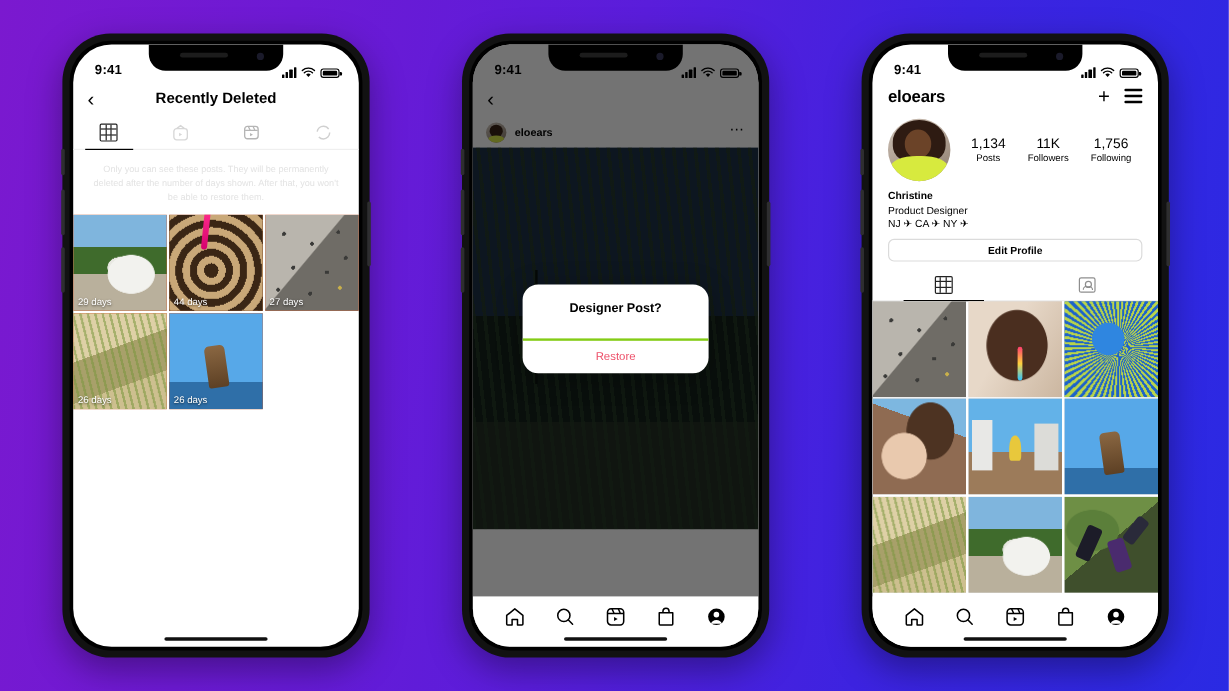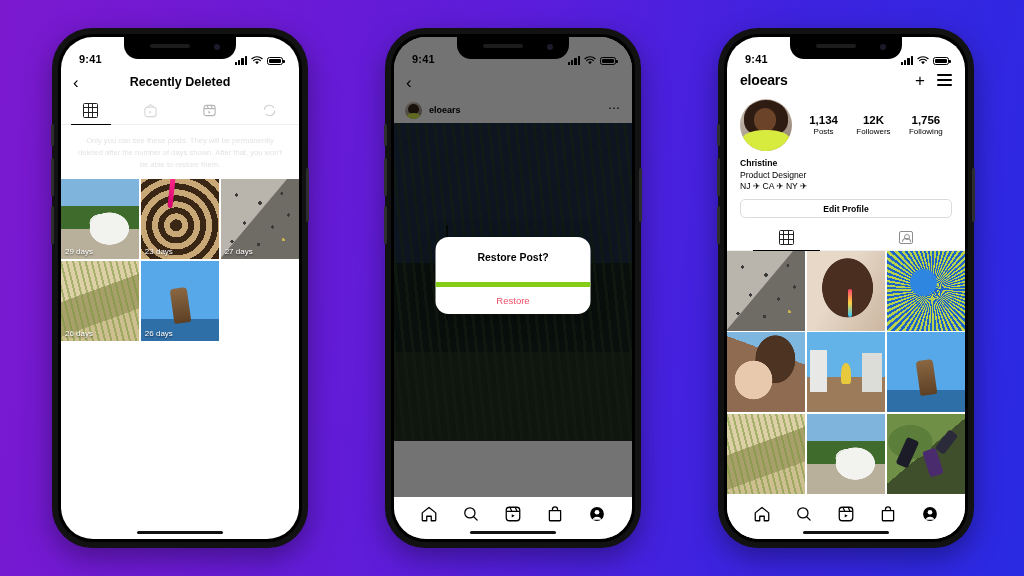--- a/index.html
+++ b/index.html
@@ -145,21 +145,21 @@
            background:linear-gradient(#1d3148 0 44%, #14221c 44% 72%, #243024 72% 100%); }
   .photo .reeds { position:absolute; inset:0;
            background:repeating-linear-gradient(84deg, rgba(40,60,40,.75) 0 3px, transparent 3px 9px); }
   .photo .post { position:absolute; left:22%; top:32%; width:2px; height:30%; background:#0d1510; }
   .alert { position:absolute; z-index:30; left:50%; top:200px; transform:translateX(-50%);
            width:155px; background:#fff; border-radius:13px; overflow:hidden;
            box-shadow:0 4px 22px rgba(0,0,0,.3); }
   .alert .body { padding:14px 14px 12px; text-align:center; }
   .alert .ttl { font-size:10.5px; font-weight:bold; color:#000; margin-bottom:7px; }
   .alert .msg { font-size:7.6px; line-height:1.65; color:#d2d2d2; }
-  .alert .act { border-top:5px solid #84cc16; text-align:center; padding:8px 0;
+  .alert .act { border-top:2px solid #84cc16; text-align:center; padding:8px 0;
                 font-size:9.5px; }
   .alert .act.restore { color:#ed4f68; }
   .alert .act.cancel { color:#111; }
 
   
   .profhdr { height:26px; display:flex; align-items:center; padding:0 13px; }
   .profhdr .uname { font-size:14px; font-weight:bold; color:#000; flex:1; letter-spacing:-.2px; }
   .profhdr .plus { font-size:17px; line-height:1; color:#000; font-weight:300; margin-right:12px; }
   .burger { width:15px; display:flex; flex-direction:column; gap:3.2px; }
   .burger i { display:block; height:1.6px; background:#000; border-radius:1px; }
@@ -167,21 +167,21 @@
   .bigav { width:52px; height:52px; border-radius:50%; overflow:hidden; position:relative;
            background:linear-gradient(150deg,#cfc3b8,#8d7b6c); flex:0 0 auto; }
   .bigav .hair { position:absolute; left:8%; top:2%; width:84%; height:70%;
            background:#2e1b12; border-radius:50% 50% 40% 40%; }
   .bigav .skin { position:absolute; left:26%; top:18%; width:44%; height:46%;
            background:#6b4328; border-radius:50%; }
   .bigav .shirt { position:absolute; left:4%; bottom:0; width:92%; height:40%;
            background:#d7ea3e; border-radius:46% 46% 0 0; }
   .counts { flex:1; display:flex; justify-content:space-around; padding-left:8px; }
   .counts .c { text-align:center; }
-  .counts .n { font-size:11.5px; font-weight:bold; color:#000; }
+  .counts .n { font-size:11.5px; font-weight:normal; color:#000; }
   .counts .l { font-size:8px; color:#000; margin-top:1px; }
   .bio { padding:7px 13px 0; }
   .bio .nm { font-size:8.6px; font-weight:bold; color:#000; }
   .bio .ln { font-size:8.6px; color:#000; margin-top:1.5px; }
   .editbtn { margin:8px 13px 0; height:19px; border:1px solid #dbdbdb; border-radius:5px;
              display:flex; align-items:center; justify-content:center;
              font-size:8.6px; font-weight:bold; color:#000; }
   .ptabs { height:26px; display:flex; margin-top:7px; border-bottom:1px solid #efefef; }
   .ptabs .t { flex:1; display:flex; align-items:center; justify-content:center; position:relative; }
   .ptabs .t.active::after { content:""; position:absolute; bottom:-1px; left:22%; right:22%;
@@ -281,21 +281,21 @@
 
     <div class="pgrid">
       <div class="pcell">
         <div class="art a-dog"></div>
         <div class="daylabel">29 days</div>
       </div>
       <div class="pcell">
         <div class="art a-spiral">
               <div class="pink"></div>
             </div>
-        <div class="daylabel">23 days</div>
+        <div class="daylabel">44 days</div>
       </div>
       <div class="pcell">
         <div class="art a-rocks"></div>
         <div class="daylabel">27 days</div>
       </div>
       <div class="pcell">
         <div class="art a-grass"></div>
         <div class="daylabel">26 days</div>
       </div>
       <div class="pcell">
@@ -387,21 +387,21 @@
                 <circle cx="12" cy="9.6" r="3.1" fill="#fff"></circle>
                 <path d="M5.9 19.6a6.6 6.6 0 0 1 12.2 0z" fill="#fff"></path>
               </svg>
             </span>
       </div>
       <div class="homebar"></div>
     </div>
 
     <div class="alert">
       <div class="body">
-        <div class="ttl">Restore Post?</div>
+        <div class="ttl">Designer Post?</div>
       </div>
       <div class="act restore">Restore</div>
     </div>
    </div>
   </div>
 </div>
 
 <div class="phone p3">
   <div class="sidebtn sb1"></div>
   <div class="sidebtn sb2"></div>
@@ -446,21 +446,21 @@
             <div class="hair"></div>
             <div class="skin"></div>
             <div class="shirt"></div>
           </div>
       <div class="counts">
         <div class="c">
           <div class="n">1,134</div>
           <div class="l">Posts</div>
         </div>
         <div class="c">
-          <div class="n">12K</div>
+          <div class="n">11K</div>
           <div class="l">Followers</div>
         </div>
         <div class="c">
           <div class="n">1,756</div>
           <div class="l">Following</div>
         </div>
       </div>
     </div>
 
     <div class="bio">

